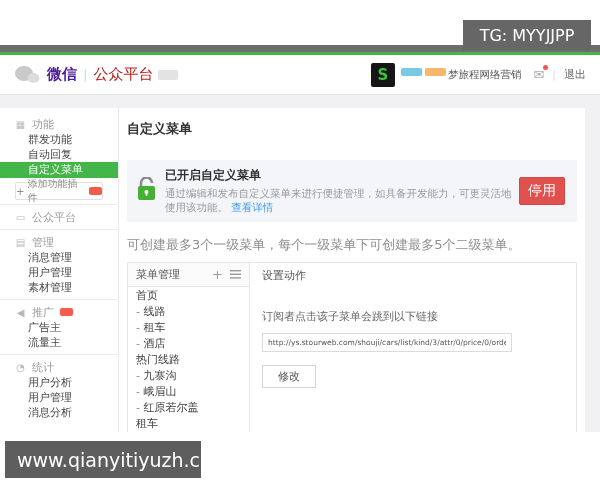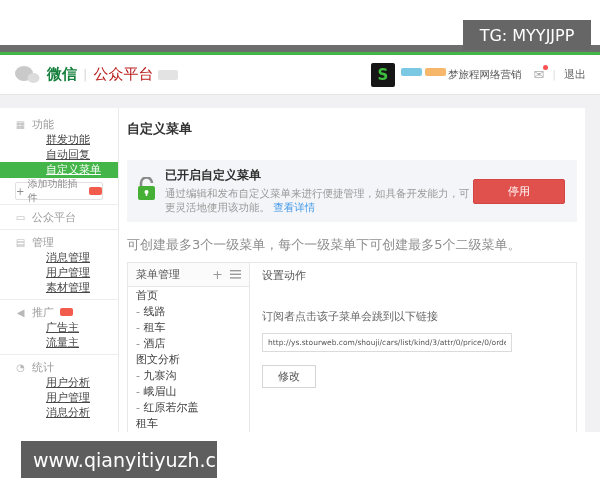--- a/index.html
+++ b/index.html
@@ -3,31 +3,31 @@
 <meta charset="utf-8">
 <style>
   * { margin:0; padding:0; box-sizing:border-box; }
   html,body { width:600px; height:480px; background:#fff; overflow:hidden;
               font-family:"DejaVu Sans","Liberation Sans",sans-serif; position:relative; }
 
   
   .wm-top { position:absolute; top:20px; right:9px; width:128px; height:30px; background:#666;
             color:#fff; font-size:16px; display:flex; align-items:center; justify-content:center; z-index:9; }
   .wm-bottom { position:absolute; left:5px; top:441px; width:196px; height:37px; background:#5e5e5e;
-               color:#fff; font-size:19px; display:flex; align-items:center; padding-left:12px; z-index:9;margin-left:16px; }
+               color:#fff; font-size:19px; display:flex; align-items:center; padding-left:12px; z-index:9; }
 
   
   .page { position:absolute; top:45px; left:0; width:600px; height:387px; background:#fff; }
   .topbar { height:7px; background:#6d6d6d; }
   .greenline { height:3px; background:#44b549; }
 
   
   .hdr { height:40px; background:#fff; border-bottom:1px solid #e6e6e6;
          display:flex; align-items:center; padding:0 14px; }
-  .brand { color:#15803d; font-size:15px; font-weight:700; margin-left:7px; }
+  .brand { color:#4c1d95; font-size:15px; font-weight:700; margin-left:7px; }
   .hdr-sep { color:#d9d9d9; margin:0 6px; font-size:13px; }
   .product { color:#b91c1c; font-size:15px; }
   .product-tag { width:20px; height:10px; background:#e3e3e3; border-radius:2px; margin-left:5px; }
   .hdr-right { margin-left:auto; display:flex; align-items:center; }
   .avatar { width:24px; height:24px; background:#161616; border-radius:2px; color:#3fbf3f;
             font-size:15px; font-weight:700; display:flex; align-items:center; justify-content:center; }
   .acct { display:flex; flex-direction:row; gap:2px; margin-left:6px; }
   .acct-badges { display:flex; gap:3px; }
   .pill { width:21px; height:8px; border-radius:2px; }
   .pill.b1 { background:#7bc8e2; }
@@ -37,38 +37,38 @@
   .mail .dot { position:absolute; top:-2px; right:-4px; width:5px; height:5px; border-radius:50%; background:#fa5151; }
   .v-sep { color:#dedede; font-size:11px; margin-right:8px; }
   .logout { font-size:11px; color:#666; text-decoration:none; }
 
   
   .page-body { height:337px; display:flex; background:#f1f1f3; padding:13px 15px 0 0; overflow:hidden; }
   .sidebar { width:119px; background:#fff; border-right:1px solid #e9e9e9; padding-top:8px;
              font-size:11px; overflow:hidden; flex-shrink:0; }
   .sec-h { height:16px; display:flex; align-items:center; gap:6px; padding-left:15px; color:#9b9b9b; }
   .sicon { color:#b8b8b8; font-size:10px; width:11px; text-align:center; }
-  .sitem { height:15px; line-height:15px; padding-left:46px; color:#474747; cursor:pointer;text-decoration:underline; }
+  .sitem { height:15px; line-height:15px; padding-left:28px; color:#474747; cursor:pointer; }
   .sitem.active { height:16px; line-height:16px; background:#44b549; color:#fff; }
   .sdivider { border-top:1px solid #ededed; margin:4px 0; }
   .plugin-btn { margin:4px auto 2px auto; width:88px; height:18px; border:1px solid #e0e0e0; border-radius:2px;
                 background:#fff; display:flex; align-items:center; justify-content:center; gap:3px;
                 color:#8c8c8c; font-size:10px; cursor:pointer; }
   .mini-badge { width:13px; height:8px; border-radius:2px; background:#f25c4c; display:inline-block; }
 
   .content { flex:1; background:#fff; padding:10px 8px 0 8px; overflow:hidden; }
   .page-title { font-size:13px; font-weight:600; color:#333; margin:2px 0 12px 0; }
 
   .banner { background:#f3f5f8; padding:7px 10px; display:flex; align-items:center;margin-top:22px; }
   .lock { flex-shrink:0; margin-right:9px; }
   .banner-title { font-size:12px; font-weight:700; color:#2f2f2f; }
   .banner-desc { font-size:10.5px; color:#9a9a9a; margin-top:3px; }
   .link { color:#459ae9; text-decoration:none; cursor:pointer; }
   .stop-btn { margin-left:auto; margin-right:2px; background:#e0504d; border:1px solid #d24643; color:#fff;
-              font-size:11px; padding:4px 34px; border-radius:2px; cursor:pointer; flex-shrink:0; }
+              font-size:14px; padding:4px 8px; border-radius:2px; cursor:pointer; flex-shrink:0; }
   .note { font-size:13px; color:#8d8d8d; margin:14px 0 8px 0; }
 
   .panel { border:1px solid #e7e7eb; height:218px; display:flex; }
   .tree-col { width:122px; border-right:1px solid #e7e7eb; flex-shrink:0; }
   .tree-h { height:24px; border-bottom:1px solid #e7e7eb; background:#fbfbfc; display:flex;
             align-items:center; padding:0 8px; font-size:11px; color:#555; }
   .tree-h .plus { margin-left:auto; color:#9a9a9a; font-size:13px; line-height:1; cursor:pointer; }
   .tree-h .ham { margin-left:7px; cursor:pointer; display:flex; }
   .t-row { height:16px; font-size:11px; color:#404040; padding:0 8px; display:flex; align-items:center; cursor:pointer; }
   .t-child::before { content:"- "; color:#8f8f8f; white-space:pre; }
@@ -197,21 +197,21 @@
                   <rect width="11" height="1.4" y="0" fill="#9a9a9a"></rect>
                   <rect width="11" height="1.4" y="3.6" fill="#9a9a9a"></rect>
                   <rect width="11" height="1.4" y="7.2" fill="#9a9a9a"></rect>
                 </svg>
             </span>
           </div>
           <div class="t-row">首页</div>
           <div class="t-row t-child">线路</div>
           <div class="t-row t-child">租车</div>
           <div class="t-row t-child">酒店</div>
-          <div class="t-row">图文分析</div>
+          <div class="t-row">热门线路</div>
           <div class="t-row t-child">九寨沟</div>
           <div class="t-row t-child">峨眉山</div>
           <div class="t-row t-child">红原若尔盖</div>
           <div class="t-row">租车</div>
           <div class="t-row t-child">越野车</div>
           <div class="t-row t-child">商务车</div>
 
         </div>
 
         <div class="action-col">

